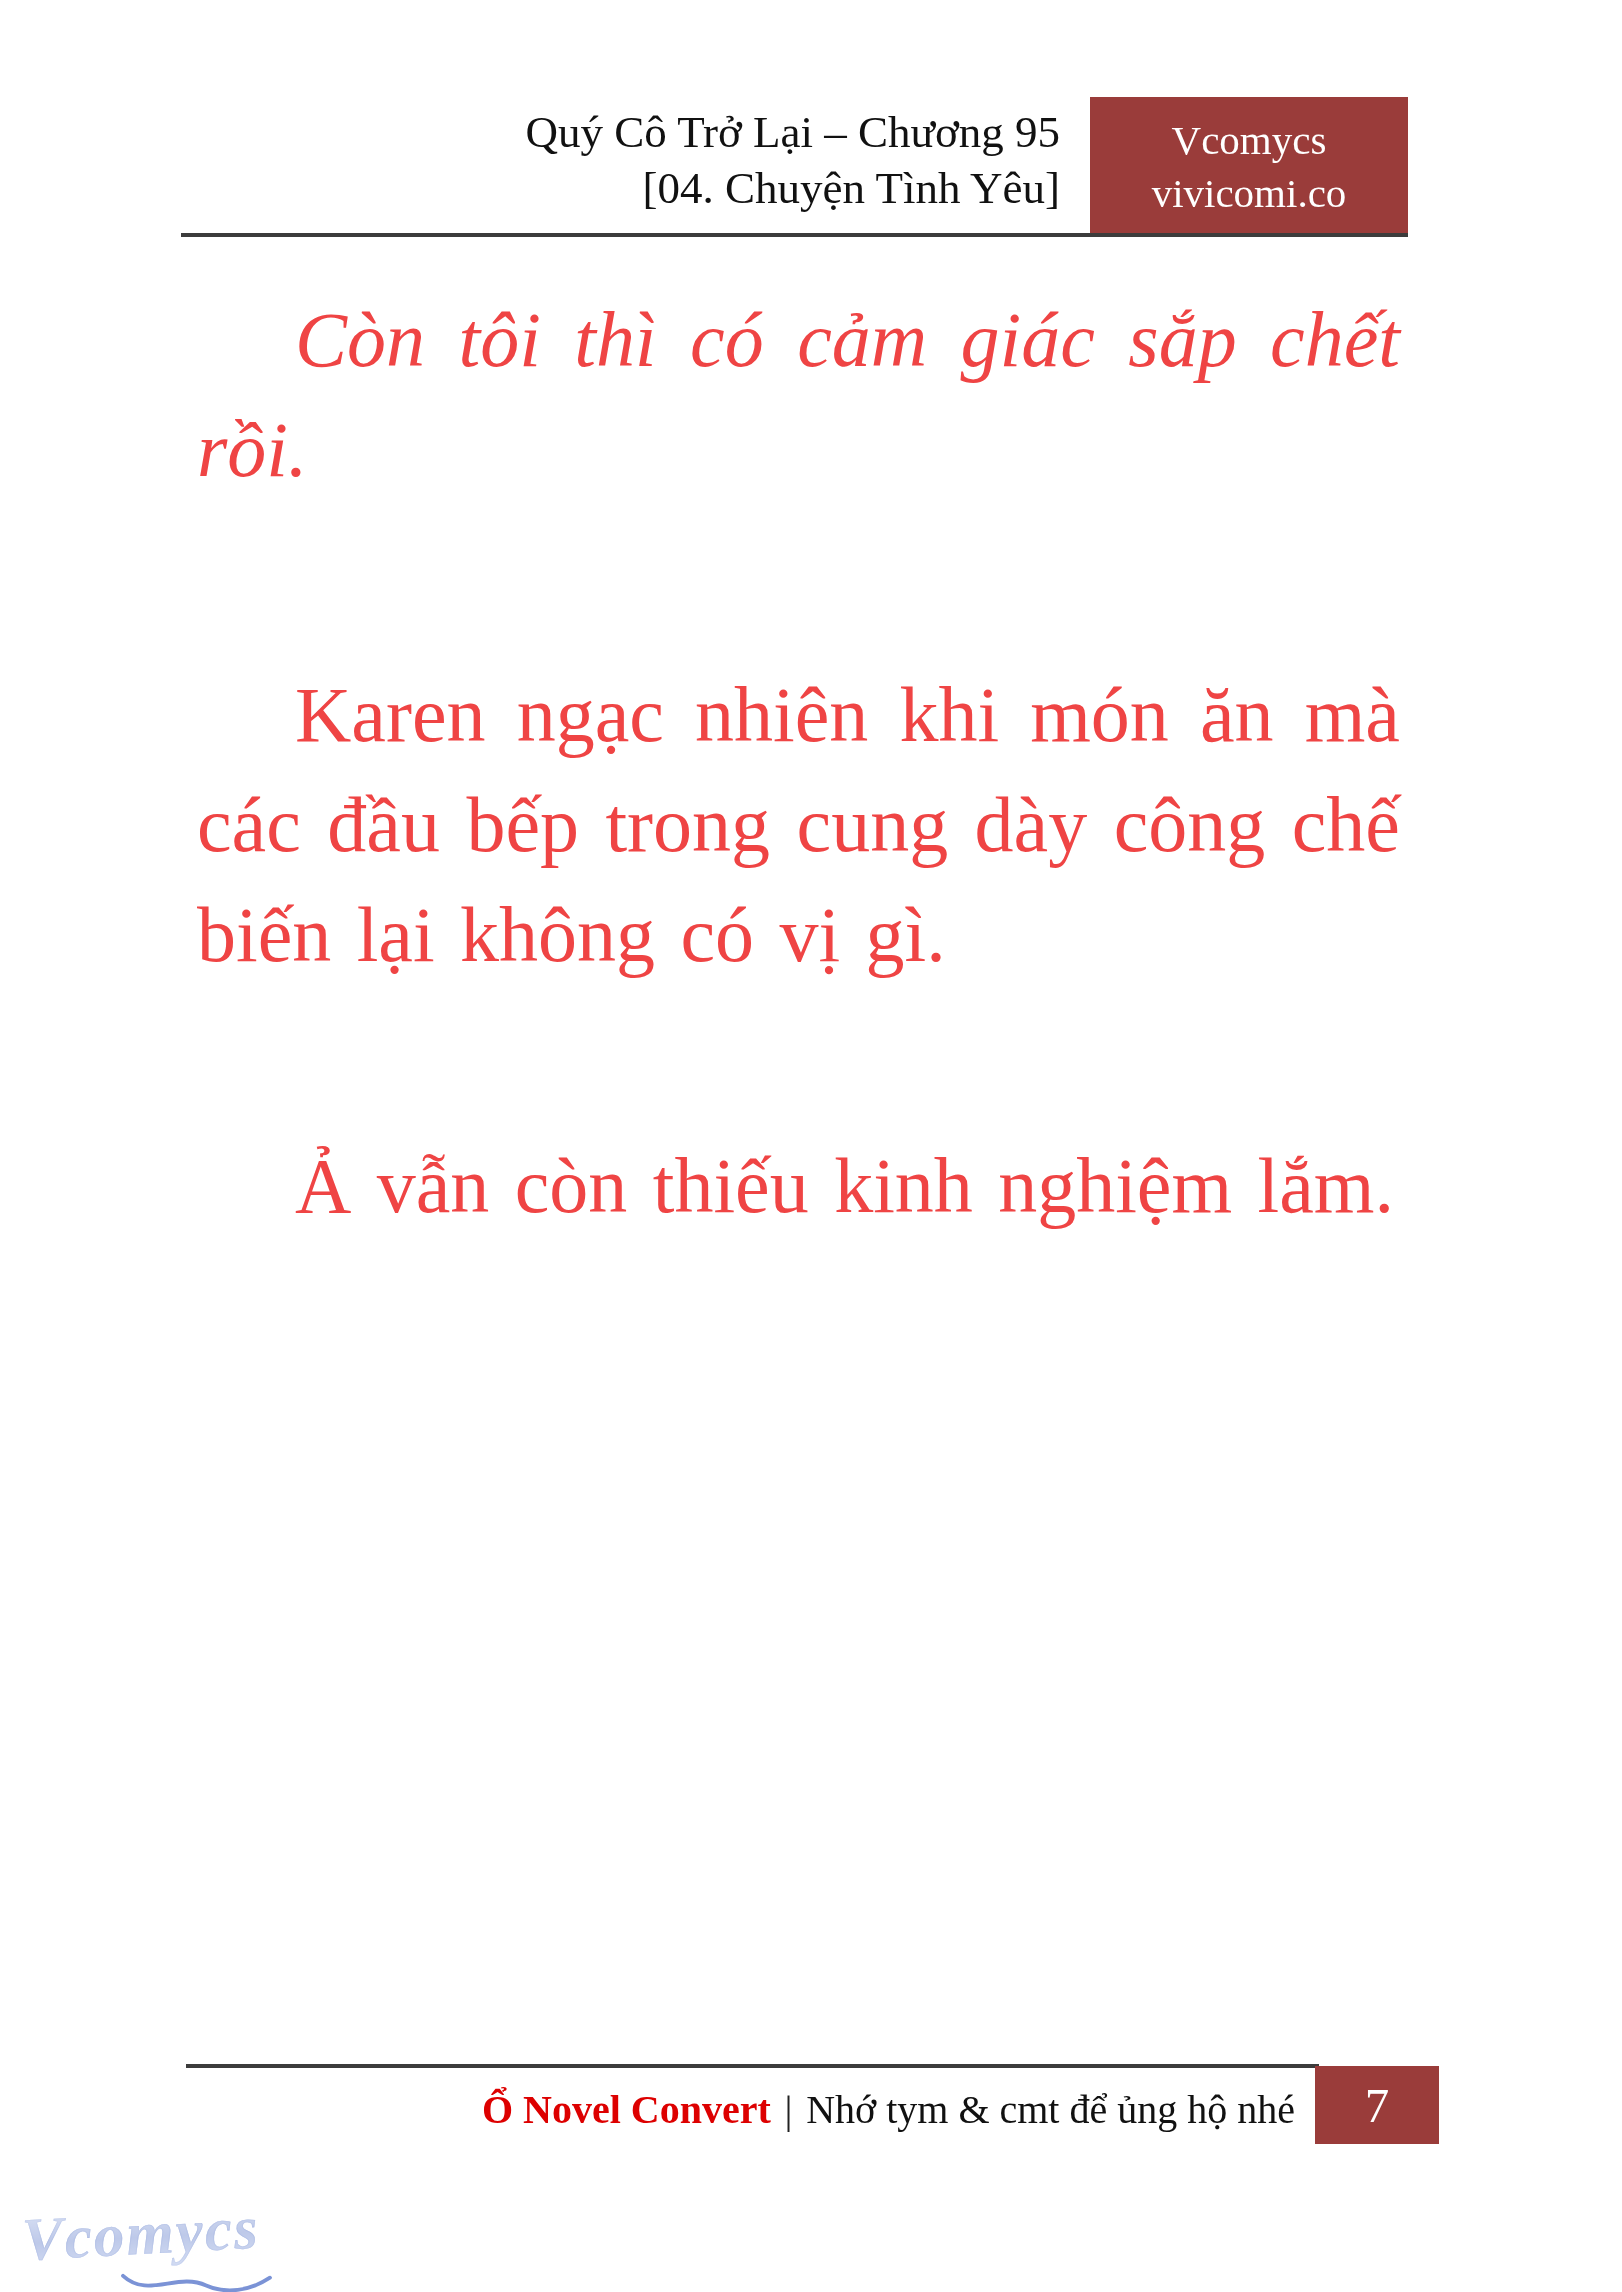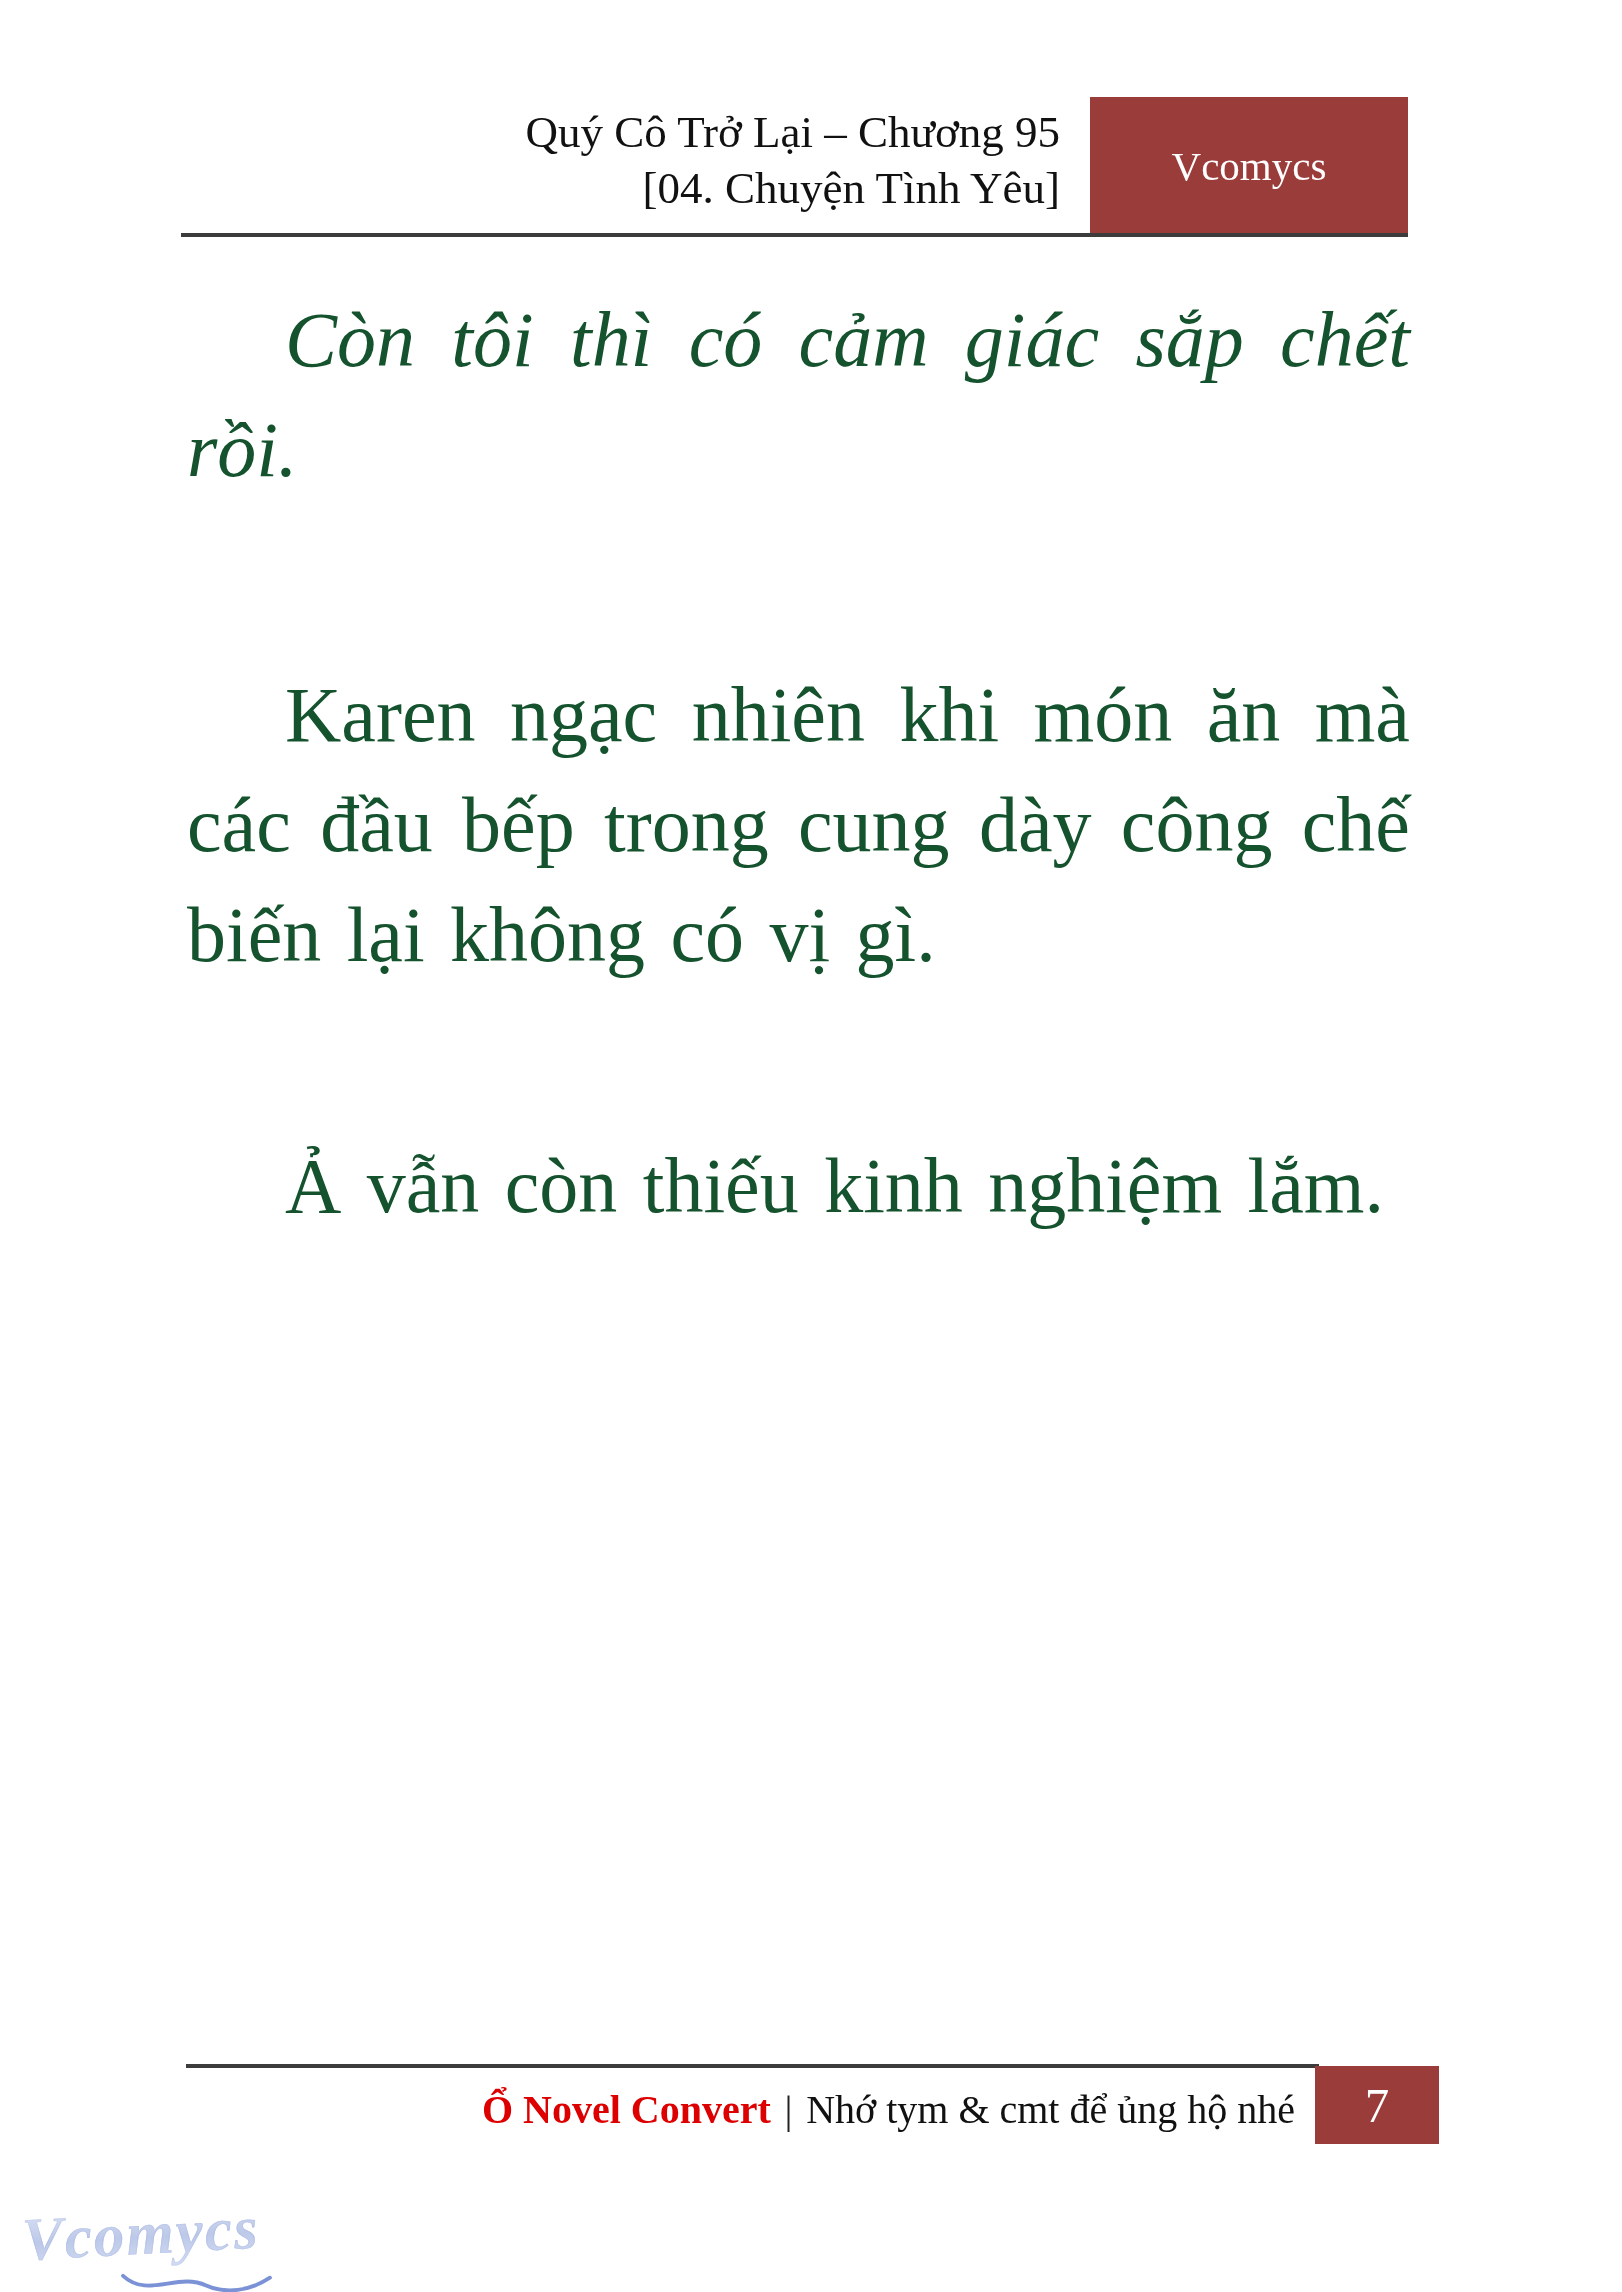--- a/index.html
+++ b/index.html
@@ -25,23 +25,23 @@
   }
   .header-rule{
     position:absolute;left:181px;top:233px;width:1227px;height:3.9px;
     background:#3c3c3c;
   }
   
   .body-text{
     position:absolute;left:181px;top:0;width:1235px;
   }
   .para{
-    margin:6px;
+    margin:16px;
     font-size:78px;line-height:110px;
-    color:#14532d;
+    color:#ef4444;
     text-indent:98px;
     text-align:justify;
     word-spacing:5.9px;
   }
   .para.italic{font-style:italic;}
   .para:nth-of-type(1){margin-top:285px;}
   .para:nth-of-type(2){margin-top:155px;}
   .para:nth-of-type(3){margin-top:141px;}
   .para:nth-of-type(4){margin-top:141px;}
   .para:nth-of-type(5){margin-top:194px;}
@@ -82,20 +82,21 @@
 
 <div class="page" style="--accent: #9a3c3a; --footer-brand: #dd0000;">
 
   <div class="header-titles">
     <div>Quý Cô Trở Lại – Chương 95</div>
     <div>[04. Chuyện Tình Yêu]</div>
   </div>
 
   <div class="brand-box">
     <div>Vcomycs</div>
+    <div>vivicomi.co</div>
   </div>
 
   <div class="header-rule"></div>
 
   <main class="body-text" id="paragraphs">
       <p class="para italic">Còn tôi thì có cảm giác sắp chết rồi.</p>
       <p class="para">Karen ngạc nhiên khi món ăn mà các đầu bếp trong cung dày công chế biến lại không có vị gì.</p>
       <p class="para">Ả vẫn còn thiếu kinh nghiệm lắm.</p>
     </main>
 

